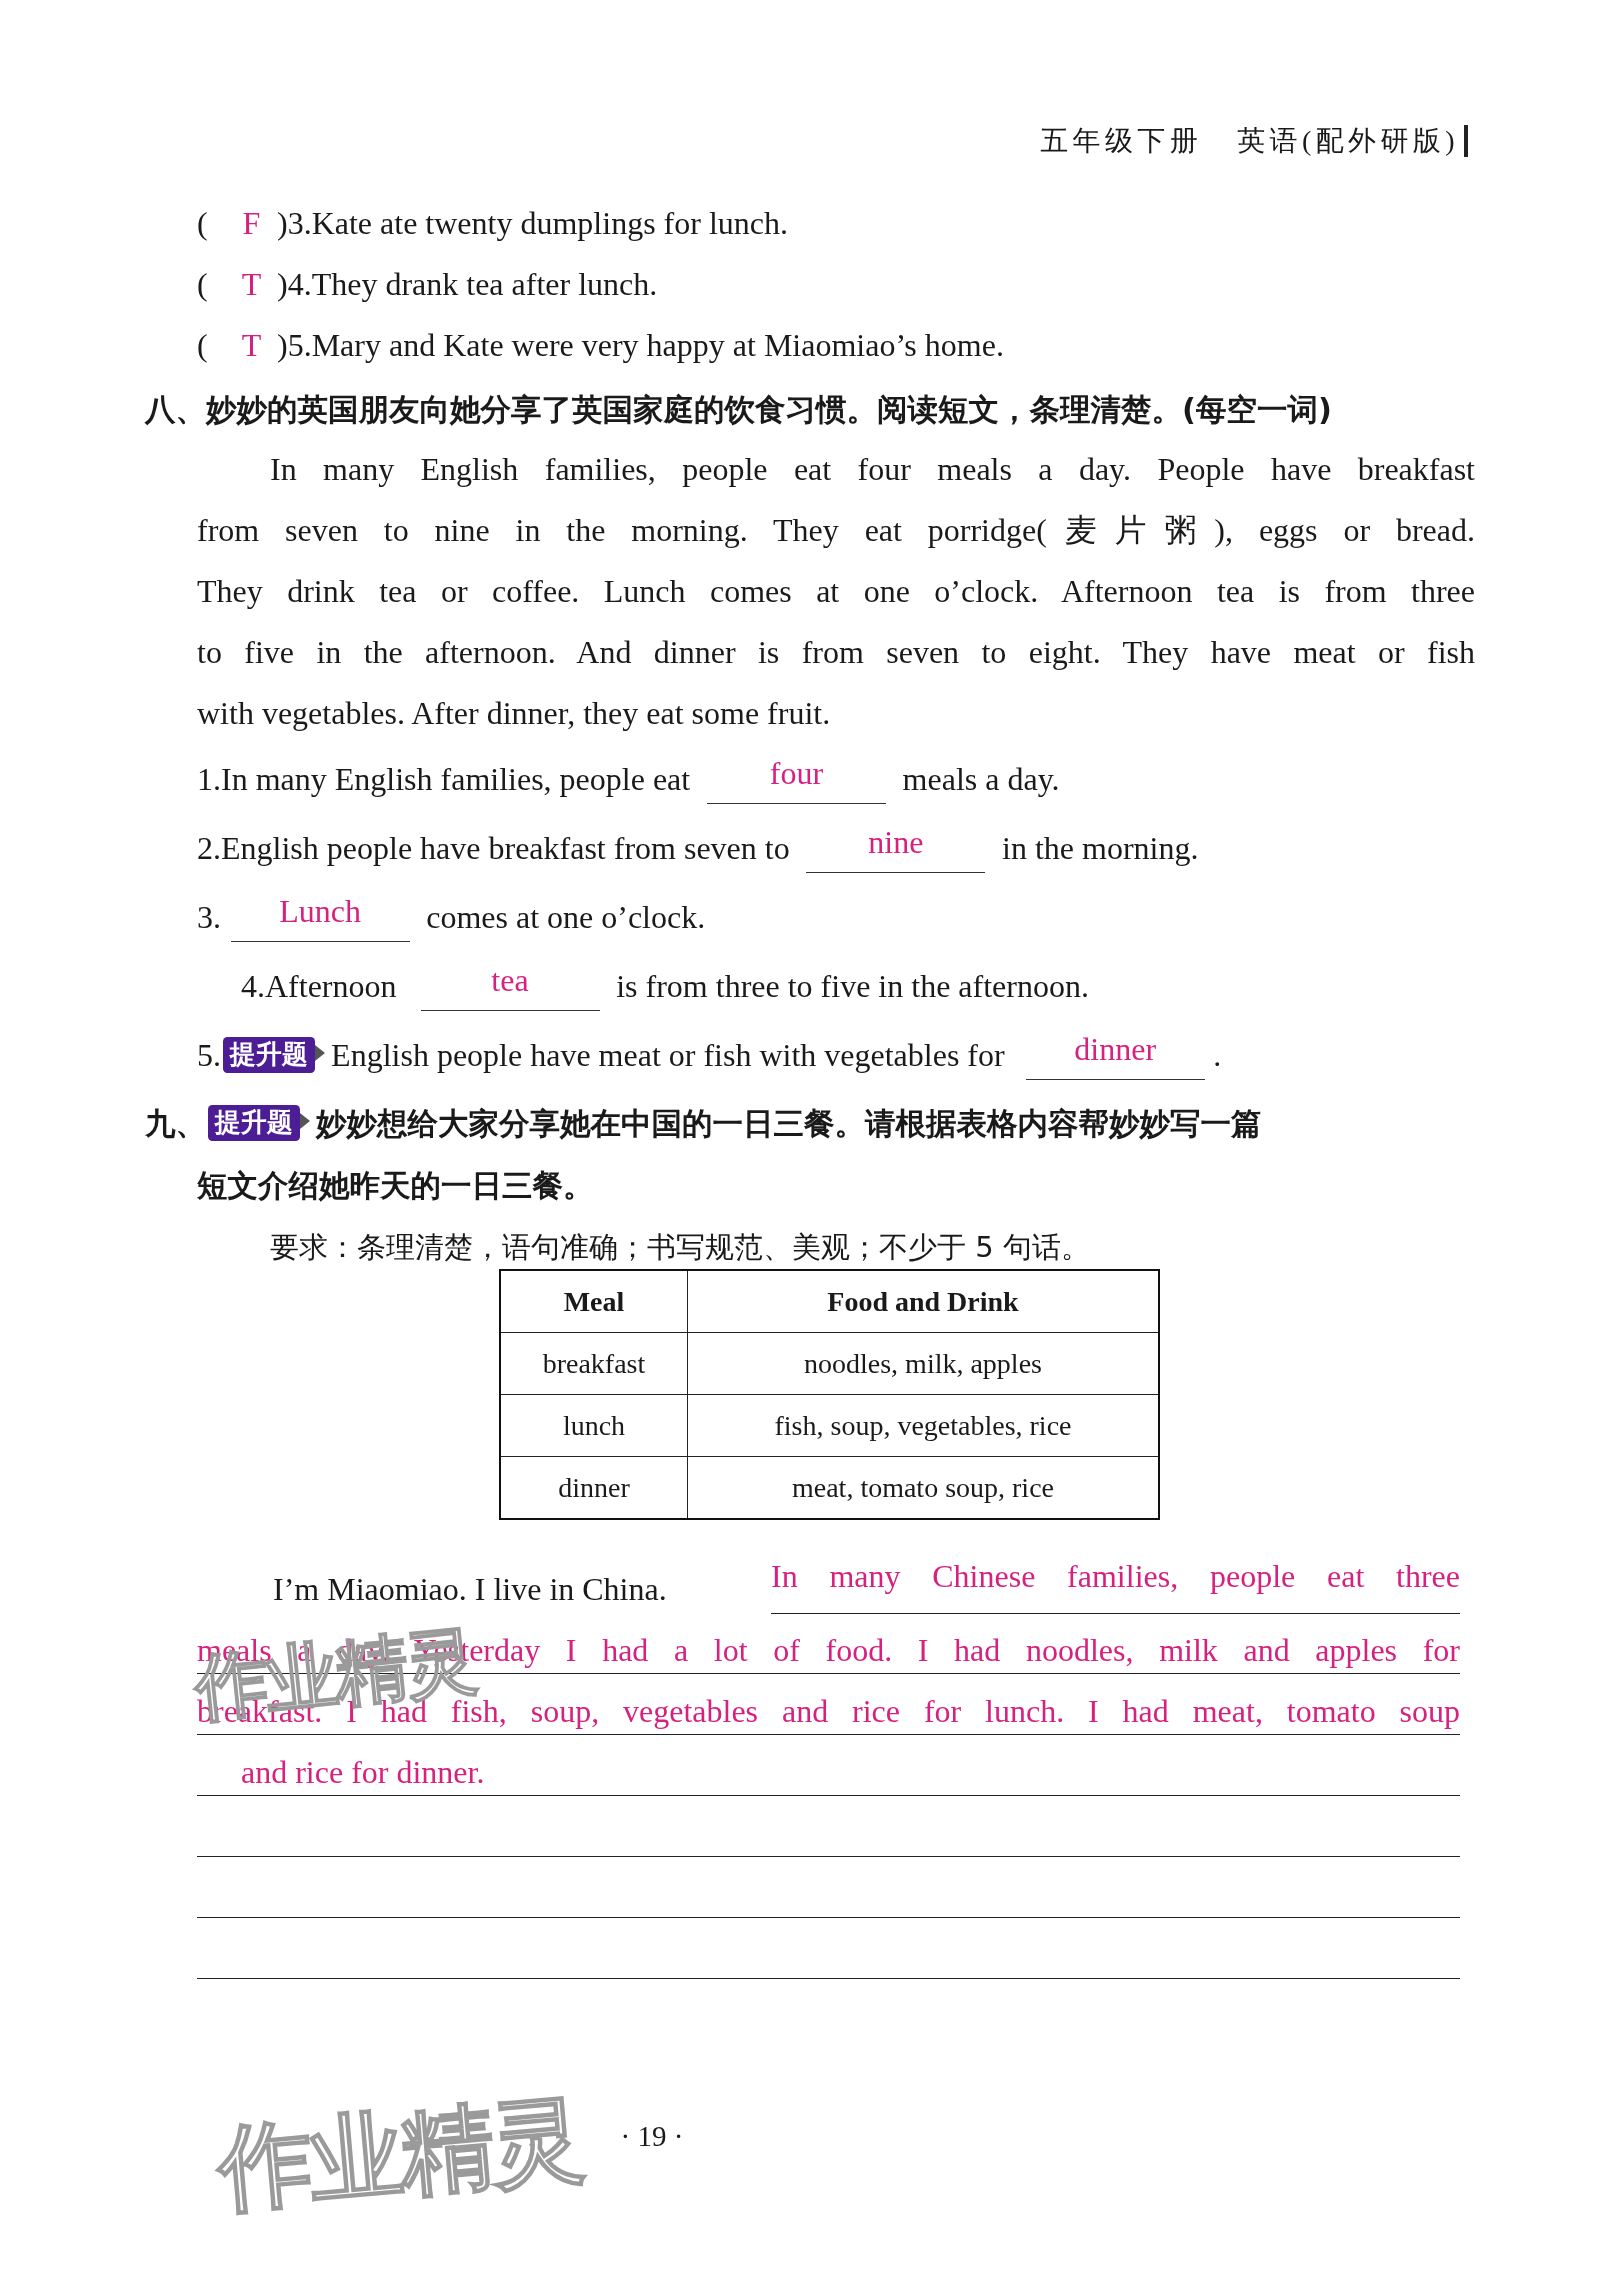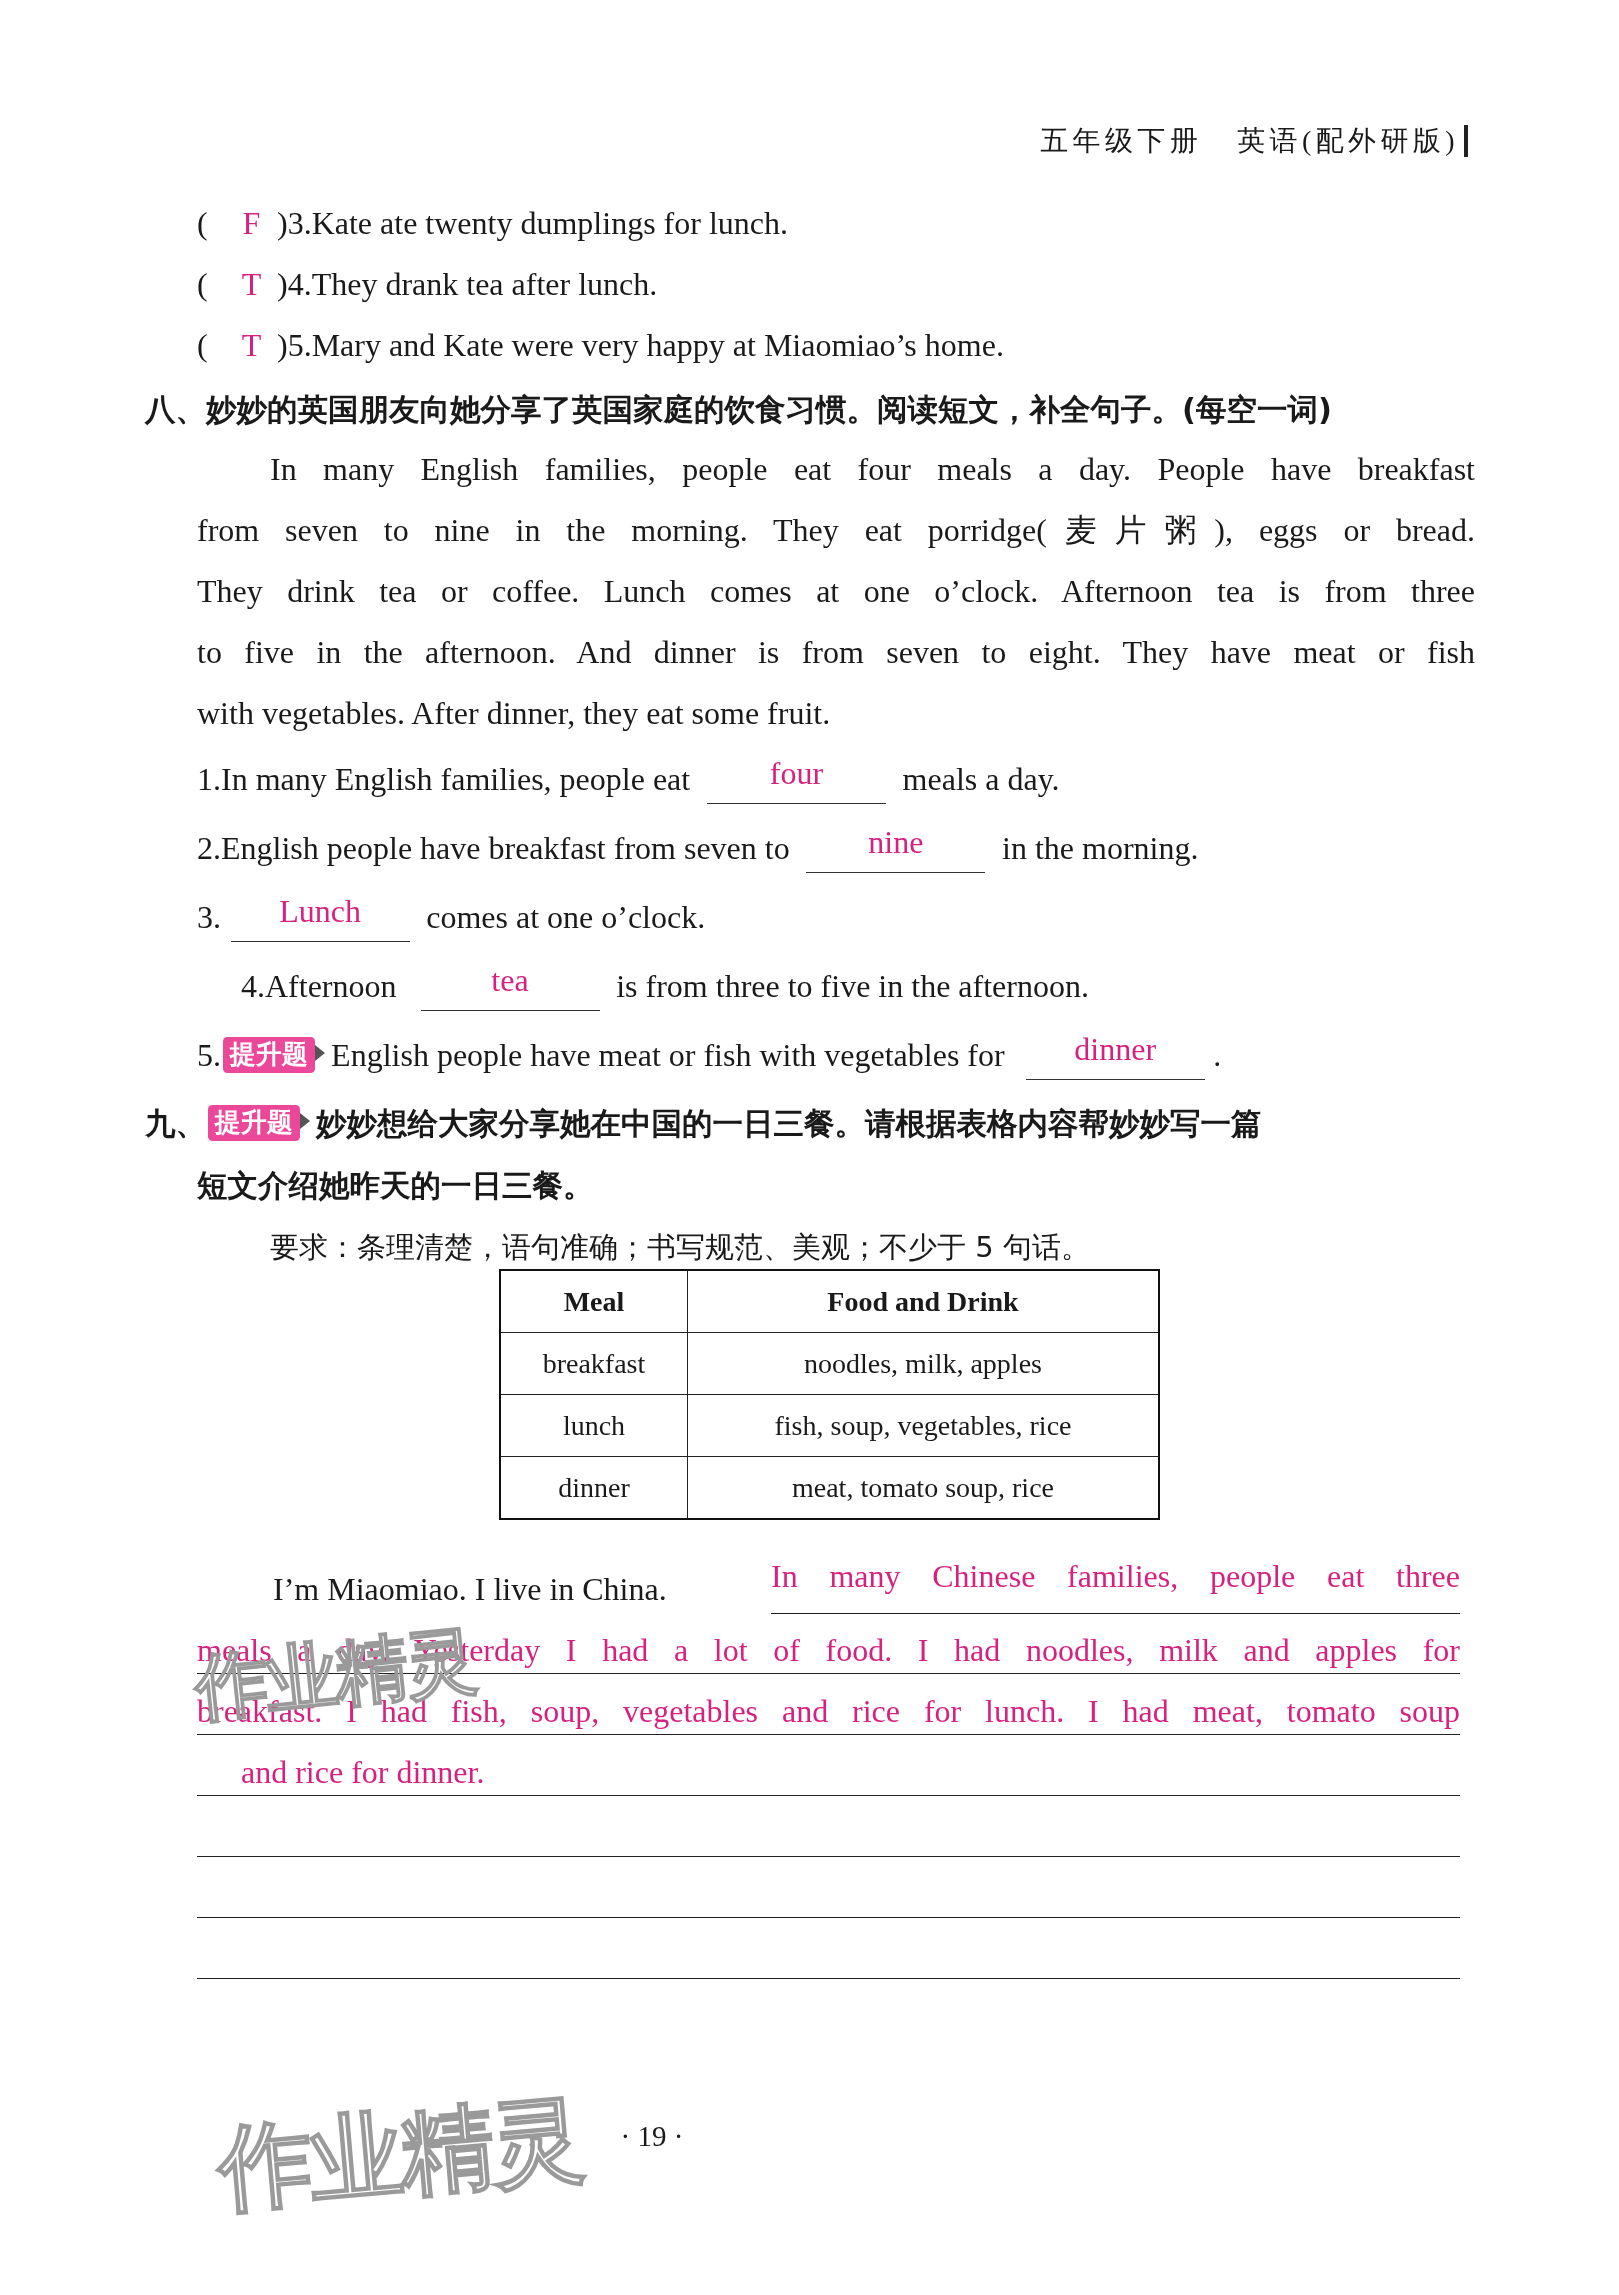--- a/index.html
+++ b/index.html
@@ -17,21 +17,21 @@
   .tf .paren { display: inline-block; width: 29px; }
   .tf .mark { display: inline-block; width: 51px; text-align: center; }
   .sec-title { left: 145px; font-size: 30.5px; font-weight: bold; line-height: 44px; }
   .para { left: 197px; width: 1278px; font-size: 32px; line-height: 61px; text-align: justify; }
   .para .line { display: block; height: 61px; white-space: nowrap; text-align-last: justify; }
   .para .indent { padding-left: 73px; }
   .q { left: 197px; font-size: 32px; line-height: 41px; white-space: nowrap; }
   .blank { display: inline-block; border-bottom: 1.8px solid #333; text-align: center;
            position: relative; height: 44px; vertical-align: top; margin: 0 8.7px; }
   .blank .fill { position: absolute; left: 0; right: 0; top: -5.8px; }
-  .tag { display: inline-block; background: #ec4899; color: #fff; font-family: "DejaVu Sans", sans-serif;
+  .tag { display: inline-block; background: #4c1d95; color: #fff; font-family: "DejaVu Sans", sans-serif;
          font-weight: bold; font-size: 26px; padding: 1.5px 7.3px; border-radius: 4.4px;
          position: relative; line-height: 33px; vertical-align: 2.9px; margin: 0 16px 0 1.5px; }
   .tag::after { content: ""; position: absolute; right: -10.2px; top: 8.7px;
                 border-left: 10.2px solid #555; border-top: 8px solid transparent; border-bottom: 8px solid transparent; }
   table.meals { position: absolute; left: 499px; top: 1250px; width: 661px; border-collapse: collapse;
                 border: 2.9px solid #111; font-size: 28px; margin-top: 19px; }
   table.meals td, table.meals th { border: 1.5px solid #222; text-align: center; height: 61px; padding: 0; }
   table.meals th { font-weight: bold; font-family: "Liberation Serif", serif; font-size: 28px; }
   table.meals .c1 { width: 186px; }
   .essay { left: 197px; width: 1263px; font-size: 32px; }
@@ -54,21 +54,21 @@
 <div class="abs tf serif" style="top:203px;">
   <span class="paren">(</span><span class="mark ans">F</span><span>)</span><span>3.</span><span>Kate ate twenty dumplings for lunch.</span>
 </div>
 <div class="abs tf serif" style="top:264px;">
   <span class="paren">(</span><span class="mark ans">T</span><span>)</span><span>4.</span><span>They drank tea after lunch.</span>
 </div>
 <div class="abs tf serif" style="top:325px;">
   <span class="paren">(</span><span class="mark ans">T</span><span>)</span><span>5.</span><span>Mary and Kate were very happy at Miaomiao’s home.</span>
 </div>
 
-<div class="abs sec-title sans" style="top:388px;">八、妙妙的英国朋友向她分享了英国家庭的饮食习惯。阅读短文，补全句子。(每空一词)</div>
+<div class="abs sec-title sans" style="top:388px;">八、妙妙的英国朋友向她分享了英国家庭的饮食习惯。阅读短文，条理清楚。(每空一词)</div>
 
 <div class="abs para serif" style="top:439px;">
   <span class="line indent">In many English families, people eat four meals a day. People have breakfast</span>
   <span class="line">from seven to nine in the morning. They eat porridge(麦片粥), eggs or bread.</span>
   <span class="line">They drink tea or coffee. Lunch comes at one o’clock. Afternoon tea is from three</span>
   <span class="line">to five in the afternoon. And dinner is from seven to eight. They have meat or fish</span>
   <span class="line" style="text-align-last:left;">with vegetables. After dinner, they eat some fruit.</span>
 </div>
 
 <div class="abs q serif" style="top:759px;">

